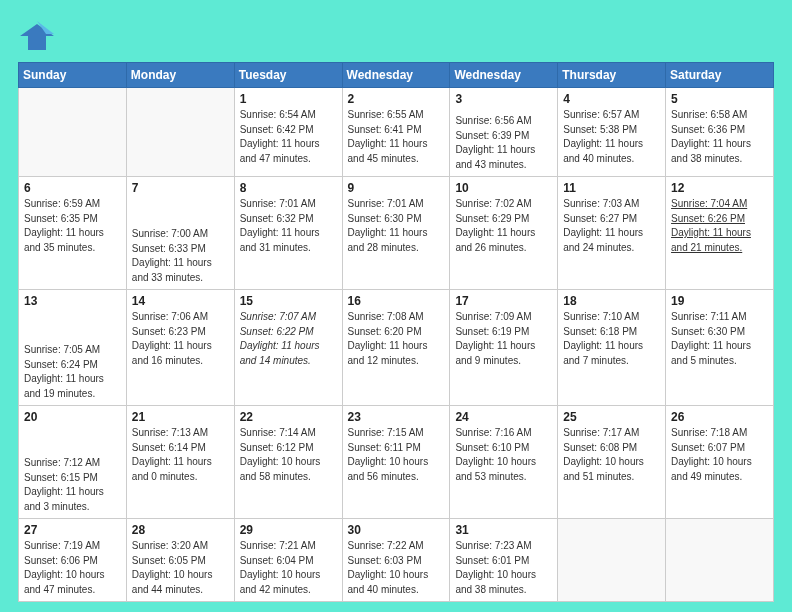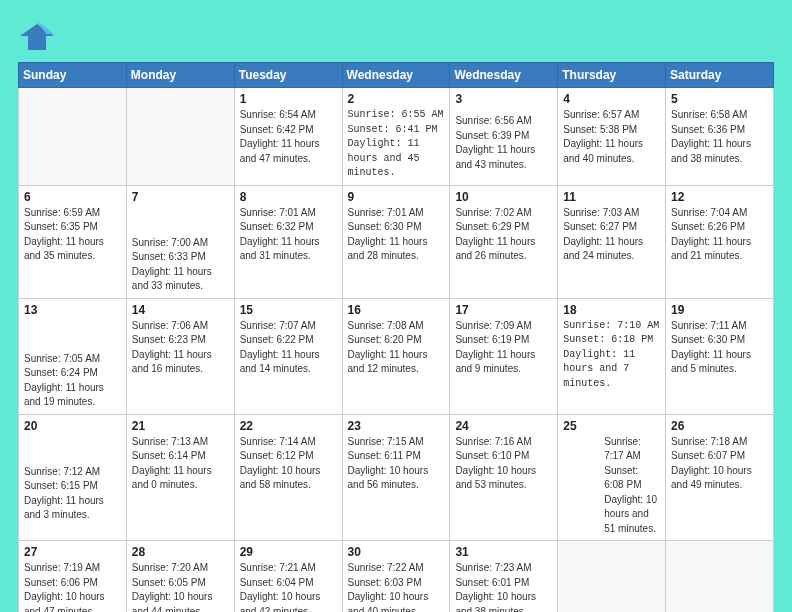--- a/index.html
+++ b/index.html
@@ -132,21 +132,21 @@
           <td class="empty"></td>
           <td class="empty"></td>
           <td>
             <div class="day-num">1</div>
             <div class="day-info" style="white-space: pre-line;">Sunrise: 6:54 AM
 Sunset: 6:42 PM
 Daylight: 11 hours and 47 minutes.</div>
           </td>
           <td>
             <div class="day-num">2</div>
-            <div class="day-info" style="white-space: pre-line; font-family: Liberation Mono, monospace;">Sunrise: 6:55 AM
+            <div class="day-info" style="white-space: pre-line;">Sunrise: 6:55 AM
 Sunset: 6:41 PM
 Daylight: 11 hours and 45 minutes.</div>
           </td>
           <td>
             <div class="day-num">3</div>
             <div class="day-info" style="white-space: pre-line; margin-top: 8px;">Sunrise: 6:56 AM
 Sunset: 6:39 PM
 Daylight: 11 hours and 43 minutes.</div>
           </td>
           <td>
@@ -194,59 +194,59 @@
 Daylight: 11 hours and 26 minutes.</div>
           </td>
           <td>
             <div class="day-num">11</div>
             <div class="day-info" style="white-space: pre-line;">Sunrise: 7:03 AM
 Sunset: 6:27 PM
 Daylight: 11 hours and 24 minutes.</div>
           </td>
           <td>
             <div class="day-num">12</div>
-            <div class="day-info" style="white-space: pre-line;">Sunrise: 7:04 AM
+            <div class="day-info" style="white-space: pre-line; text-decoration: underline;">Sunrise: 7:04 AM
 Sunset: 6:26 PM
 Daylight: 11 hours and 21 minutes.</div>
           </td>
         </tr>
         <tr>
           <td>
             <div class="day-num">13</div>
             <div class="day-info" style="white-space: pre-line; margin-top: 35px;">Sunrise: 7:05 AM
 Sunset: 6:24 PM
 Daylight: 11 hours and 19 minutes.</div>
           </td>
           <td>
             <div class="day-num">14</div>
             <div class="day-info" style="white-space: pre-line;">Sunrise: 7:06 AM
 Sunset: 6:23 PM
 Daylight: 11 hours and 16 minutes.</div>
           </td>
           <td>
             <div class="day-num">15</div>
-            <div class="day-info" style="white-space: pre-line;">Sunrise: 7:07 AM
+            <div class="day-info" style="white-space: pre-line; font-style: italic;">Sunrise: 7:07 AM
 Sunset: 6:22 PM
 Daylight: 11 hours and 14 minutes.</div>
           </td>
           <td>
             <div class="day-num">16</div>
             <div class="day-info" style="white-space: pre-line;">Sunrise: 7:08 AM
 Sunset: 6:20 PM
 Daylight: 11 hours and 12 minutes.</div>
           </td>
           <td>
             <div class="day-num">17</div>
             <div class="day-info" style="white-space: pre-line;">Sunrise: 7:09 AM
 Sunset: 6:19 PM
 Daylight: 11 hours and 9 minutes.</div>
           </td>
           <td>
             <div class="day-num">18</div>
-            <div class="day-info" style="white-space: pre-line; font-family: Liberation Mono, monospace;">Sunrise: 7:10 AM
+            <div class="day-info" style="white-space: pre-line;">Sunrise: 7:10 AM
 Sunset: 6:18 PM
 Daylight: 11 hours and 7 minutes.</div>
           </td>
           <td>
             <div class="day-num">19</div>
             <div class="day-info" style="white-space: pre-line;">Sunrise: 7:11 AM
 Sunset: 6:30 PM
 Daylight: 11 hours and 5 minutes.</div>
           </td>
         </tr>
@@ -276,41 +276,41 @@
 Daylight: 10 hours and 56 minutes.</div>
           </td>
           <td>
             <div class="day-num">24</div>
             <div class="day-info" style="white-space: pre-line;">Sunrise: 7:16 AM
 Sunset: 6:10 PM
 Daylight: 10 hours and 53 minutes.</div>
           </td>
           <td>
             <div class="day-num">25</div>
-            <div class="day-info" style="white-space: pre-line; margin-left: 41px;">Sunrise: 7:17 AM
+            <div class="day-info" style="white-space: pre-line;">Sunrise: 7:17 AM
 Sunset: 6:08 PM
 Daylight: 10 hours and 51 minutes.</div>
           </td>
           <td>
             <div class="day-num">26</div>
             <div class="day-info" style="white-space: pre-line;">Sunrise: 7:18 AM
 Sunset: 6:07 PM
 Daylight: 10 hours and 49 minutes.</div>
           </td>
         </tr>
         <tr>
           <td>
             <div class="day-num">27</div>
             <div class="day-info" style="white-space: pre-line;">Sunrise: 7:19 AM
 Sunset: 6:06 PM
 Daylight: 10 hours and 47 minutes.</div>
           </td>
           <td>
             <div class="day-num">28</div>
-            <div class="day-info" style="white-space: pre-line;">Sunrise: 7:20 AM
+            <div class="day-info" style="white-space: pre-line;">Sunrise: 3:20 AM
 Sunset: 6:05 PM
 Daylight: 10 hours and 44 minutes.</div>
           </td>
           <td>
             <div class="day-num">29</div>
             <div class="day-info" style="white-space: pre-line;">Sunrise: 7:21 AM
 Sunset: 6:04 PM
 Daylight: 10 hours and 42 minutes.</div>
           </td>
           <td>

